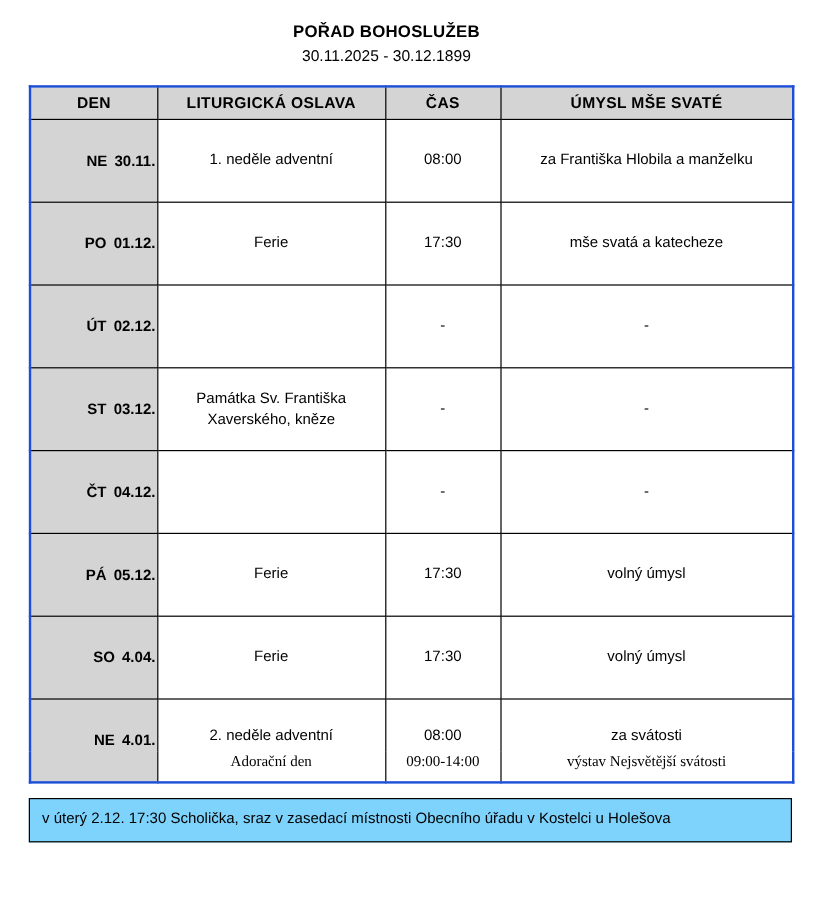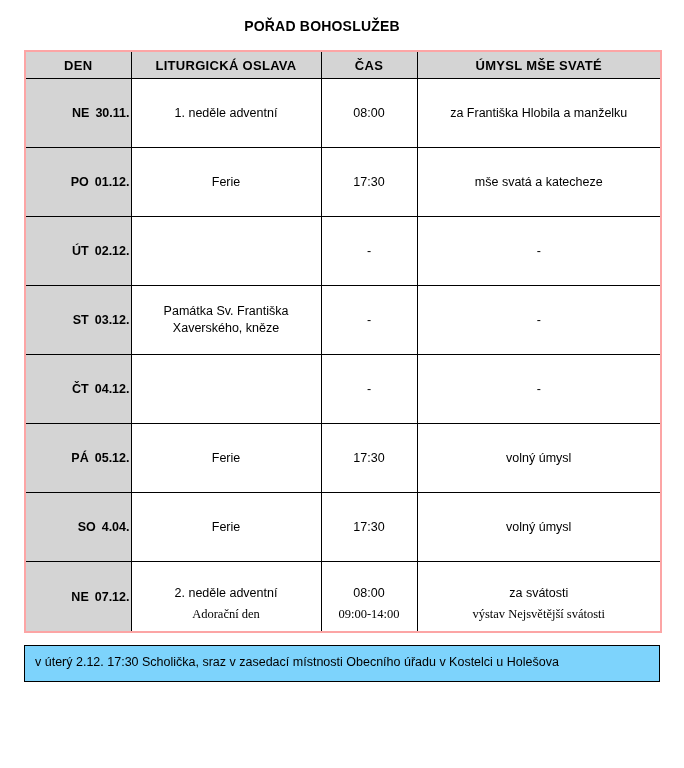--- a/index.html
+++ b/index.html
@@ -39,21 +39,21 @@
   .date-range {
     font-size: 13px;
     font-weight: normal;
     line-height: 1.5;
     margin-top: 1px;
   }
   table.schedule {
     border-collapse: collapse;
     width: 636px;
     table-layout: fixed;
-    border: 2px solid #fca5a5;
+    border: 2px solid #1d4ed8;
   }
   table.schedule th,
   table.schedule td {
     border: 1px solid #000000;
     font-size: 12.5px;
     vertical-align: middle;
   }
   table.schedule thead th {
     background: #d4d4d4;
     font-weight: bold;
@@ -108,20 +108,21 @@
     padding: 7px 10px 9px 10px;
   }
 </style>
 </head>
 <body>
 
 <div class="page">
 
   <div class="header">
     <div class="title-main">POŘAD BOHOSLUŽEB</div>
+    <div class="date-range">30.11.2025 - 30.12.1899</div>
   </div>
 
   <table class="schedule">
     <colgroup>
       <col class="c-den">
       <col class="c-osl">
       <col class="c-cas">
       <col class="c-umy">
     </colgroup>
     <thead>
@@ -192,21 +193,21 @@
         <td class="day-cell">
           <span class="dw">SO</span><span class="dd">4.04.</span>
         </td>
         <td class="cell">Ferie</td>
         <td class="cell">17:30</td>
         <td class="cell">volný úmysl</td>
       </tr>
 
       <tr class="row-ne2">
         <td class="day-cell" rowspan="2">
-          <span class="dw">NE</span><span class="dd">07.12.</span>
+          <span class="dw">NE</span><span class="dd">4.01.</span>
         </td>
         <td class="cell">2. neděle adventní</td>
         <td class="cell">08:00</td>
         <td class="cell">za svátosti</td>
       </tr>
 
       <tr class="row-ne2-b">
         <td class="cell">Adorační den</td>
         <td class="cell">09:00-14:00</td>
         <td class="cell">výstav Nejsvětější svátosti</td>

